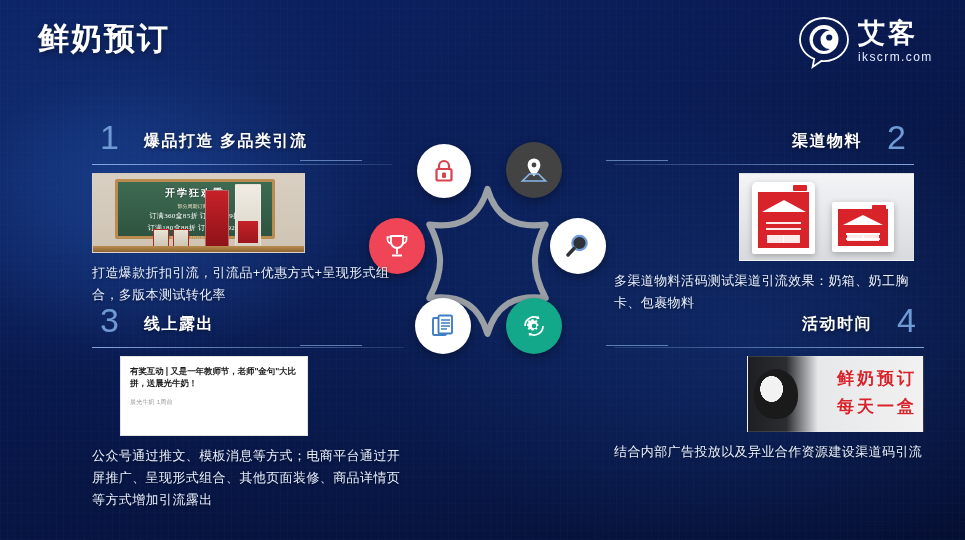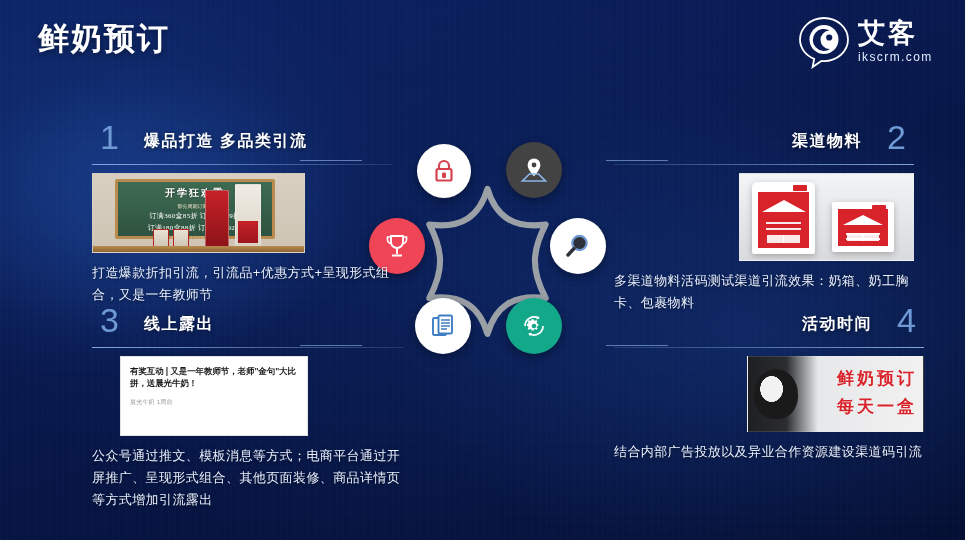--- a/index.html
+++ b/index.html
@@ -260,21 +260,21 @@
           <div class="bl">订满180盒88折  订满30盒92折</div>
           <div class="bn">活动时间：9月25日-9月30日</div>
         </div>
         <div class="s1"></div>
         <div class="s2"></div>
         <div class="carton c1"></div>
         <div class="carton c2"></div>
         <div class="shelf"></div>
       </div>
     </div>
-    <div class="desc">打造爆款折扣引流，引流品+优惠方式+呈现形式组合，又是一年教师节</div>
+    <div class="desc">打造爆款折扣引流，引流品+优惠方式+呈现形式组合，多版本测试转化率</div>
   </div>
 
   <div class="block blk2">
     <div class="head right">
       <div class="num">2</div>
       <div class="sec-title">渠道物料</div>
     </div>
     <div class="rule"></div>
     <div class="thumb" style="display:flex;justify-content:flex-end;">
       <div class="mat">

